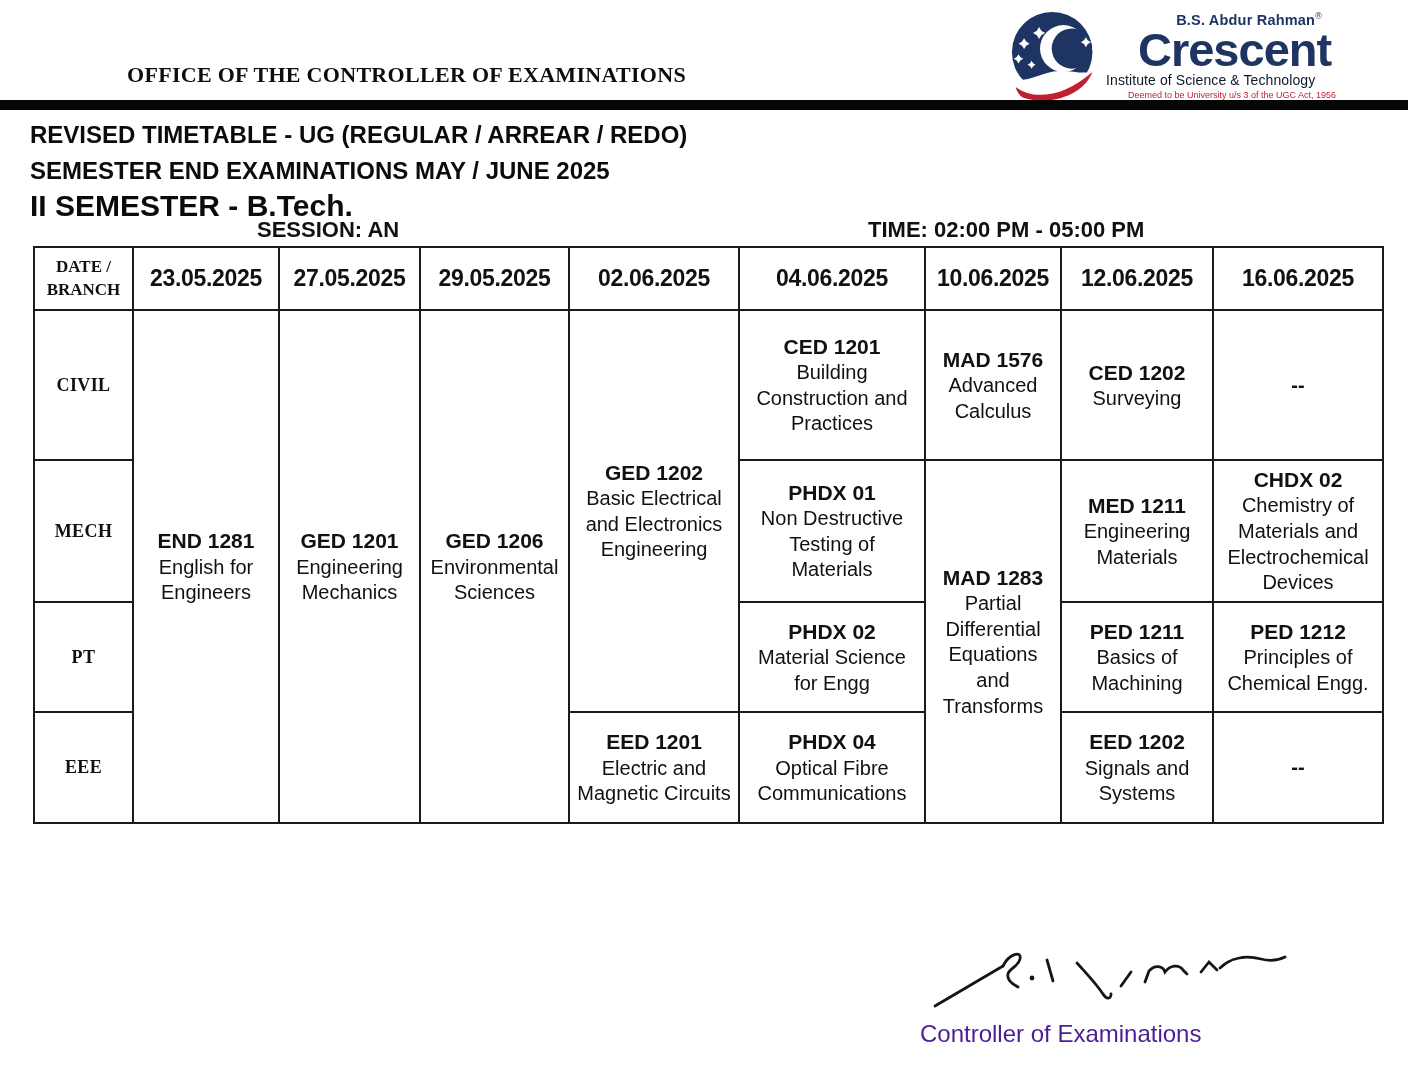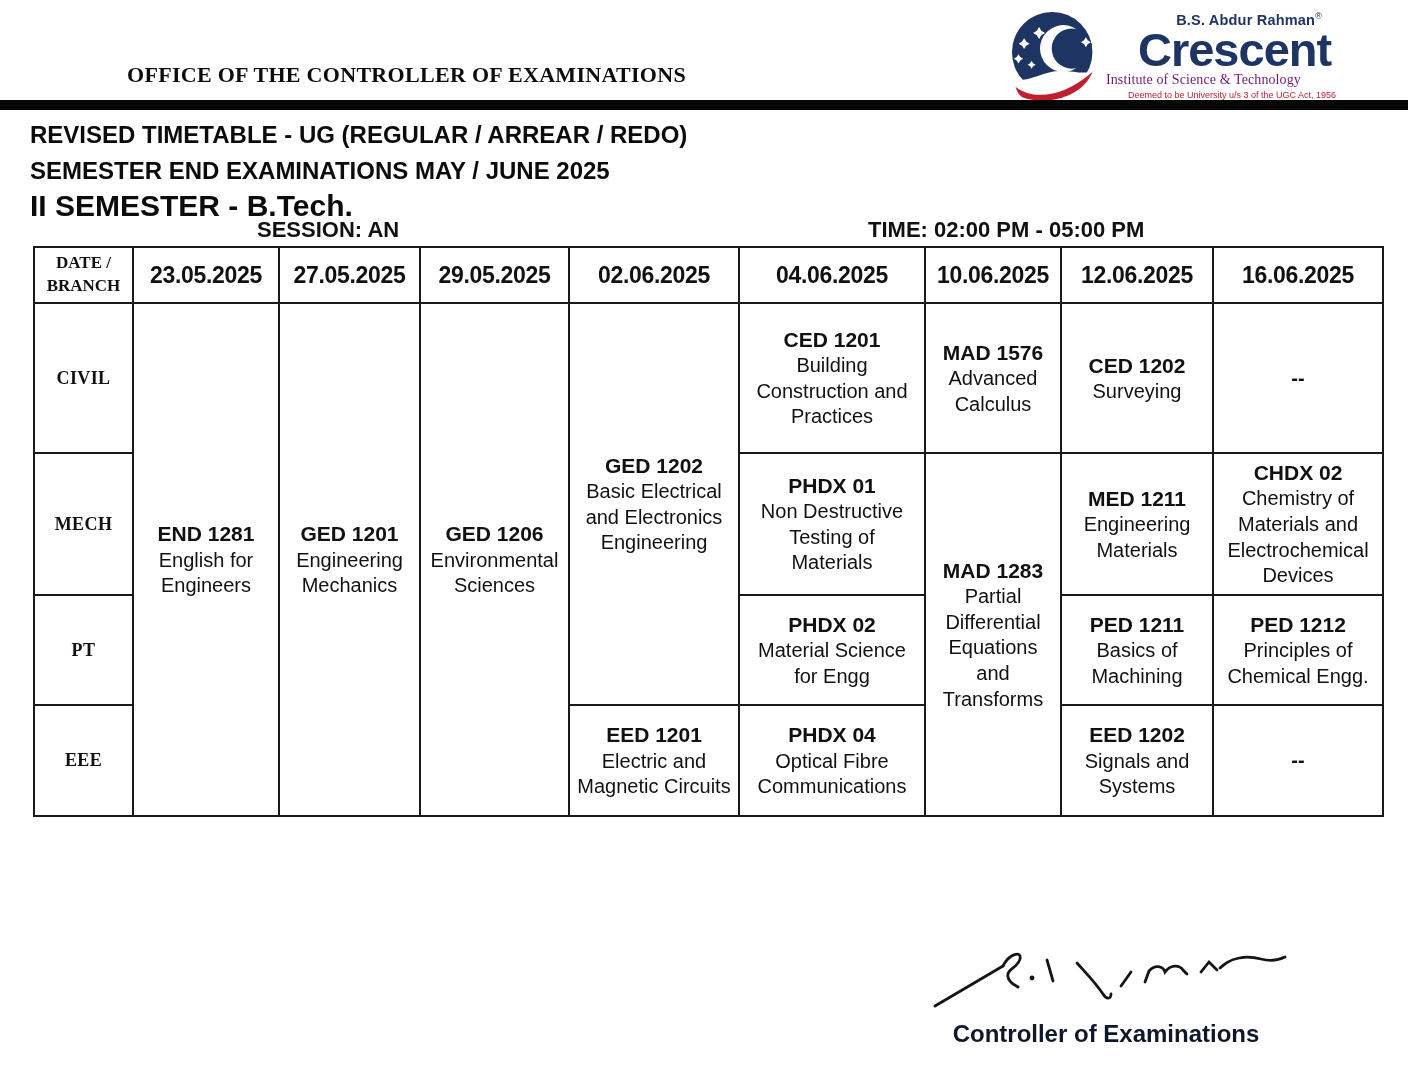--- a/index.html
+++ b/index.html
@@ -13,47 +13,47 @@
     font-family:"Liberation Serif",serif;font-weight:700;font-size:22px;
     letter-spacing:0.3px;color:#0d0d0d;
   }
   .black-bar{position:absolute;left:0;top:100px;width:1408px;height:10px;background:#060606;}
   .brand{position:absolute;left:1008px;top:12px;display:flex;align-items:center;}
   .logo-mark{width:94px;height:88px;flex:0 0 auto;}
   .brand-text{margin-left:4px;width:216px;display:flex;flex-direction:column;}
   .brand-top{font-size:14.5px;font-weight:700;color:#1e3462;text-align:right;letter-spacing:0.2px;line-height:1;}
   .brand-top sup{font-size:9px;font-weight:400;}
   .brand-name{font-size:47px;font-weight:700;color:#1e3462;line-height:0.92;letter-spacing:-1px;white-space:nowrap;margin-left:32px;}
-  .brand-sub{font-size:14px;color:#701a75;letter-spacing:0.1px;white-space:nowrap;margin-top:1px;font-family:Liberation Serif, serif;}
+  .brand-sub{font-size:14px;color:#0f172a;letter-spacing:0.1px;white-space:nowrap;margin-top:1px;}
   .brand-tagline{font-size:9px;color:#c01f2f;text-align:right;margin-top:2px;white-space:nowrap;margin-left:22px;}
   
   .t-line{position:absolute;left:30px;right:0;text-align:left;font-weight:700;color:#0b0b0b;}
   .t1{top:121px;font-size:24px;}
   .t2{top:157px;font-size:24px;}
   .t3{top:189px;font-size:30px;}
   .session{position:absolute;left:257px;top:217px;font-weight:700;font-size:22px;}
   .time{position:absolute;left:868px;top:217px;font-weight:700;font-size:22px;}
   
   table.tt{
     position:absolute;left:33px;top:246px;width:1349px;
     border-collapse:collapse;table-layout:fixed;
   }
   .tt td{border:2px solid #1a1a1a;vertical-align:middle;text-align:center;padding:2px 6px;overflow:hidden;}
-  .tt .r0{height:56px;} .tt .r1{height:150px;} .tt .r2{height:142px;}
+  .tt .r0{height:63px;} .tt .r1{height:150px;} .tt .r2{height:142px;}
   .tt .r3{height:110px;} .tt .r4{height:111px;}
   .corner{font-family:"Liberation Serif",serif;font-weight:700;font-size:17px;line-height:1.35;}
   .date{font-weight:700;font-size:23px;letter-spacing:-0.3px;}
   .branch{font-family:"Liberation Serif",serif;font-weight:700;font-size:18px;letter-spacing:0.4px;}
   .code{font-weight:700;font-size:21px;line-height:1.3;}
   .cname{font-size:20px;line-height:1.28;overflow-wrap:anywhere;}
   .dashcell{font-weight:700;font-size:20px;}
   .pad-lg{padding:2px 9px;}
   
   .signature{position:absolute;left:925px;top:936px;width:365px;height:80px;}
-  .controller{position:absolute;left:920px;top:1020px;width:372px;text-align:center;font-size:24px;color:#0f172a;font-weight:bold;}
+  .controller{position:absolute;left:920px;top:1020px;width:372px;font-size:24px;color:#4c1d95;}
 </style>
 </head>
 <body>
 
 <div class="page">
 
   <div class="office-title">OFFICE OF THE CONTROLLER OF EXAMINATIONS</div>
 
   <div class="brand">
     <svg class="logo-mark" viewBox="0 0 100 94" xmlns="http://www.w3.org/2000/svg">

